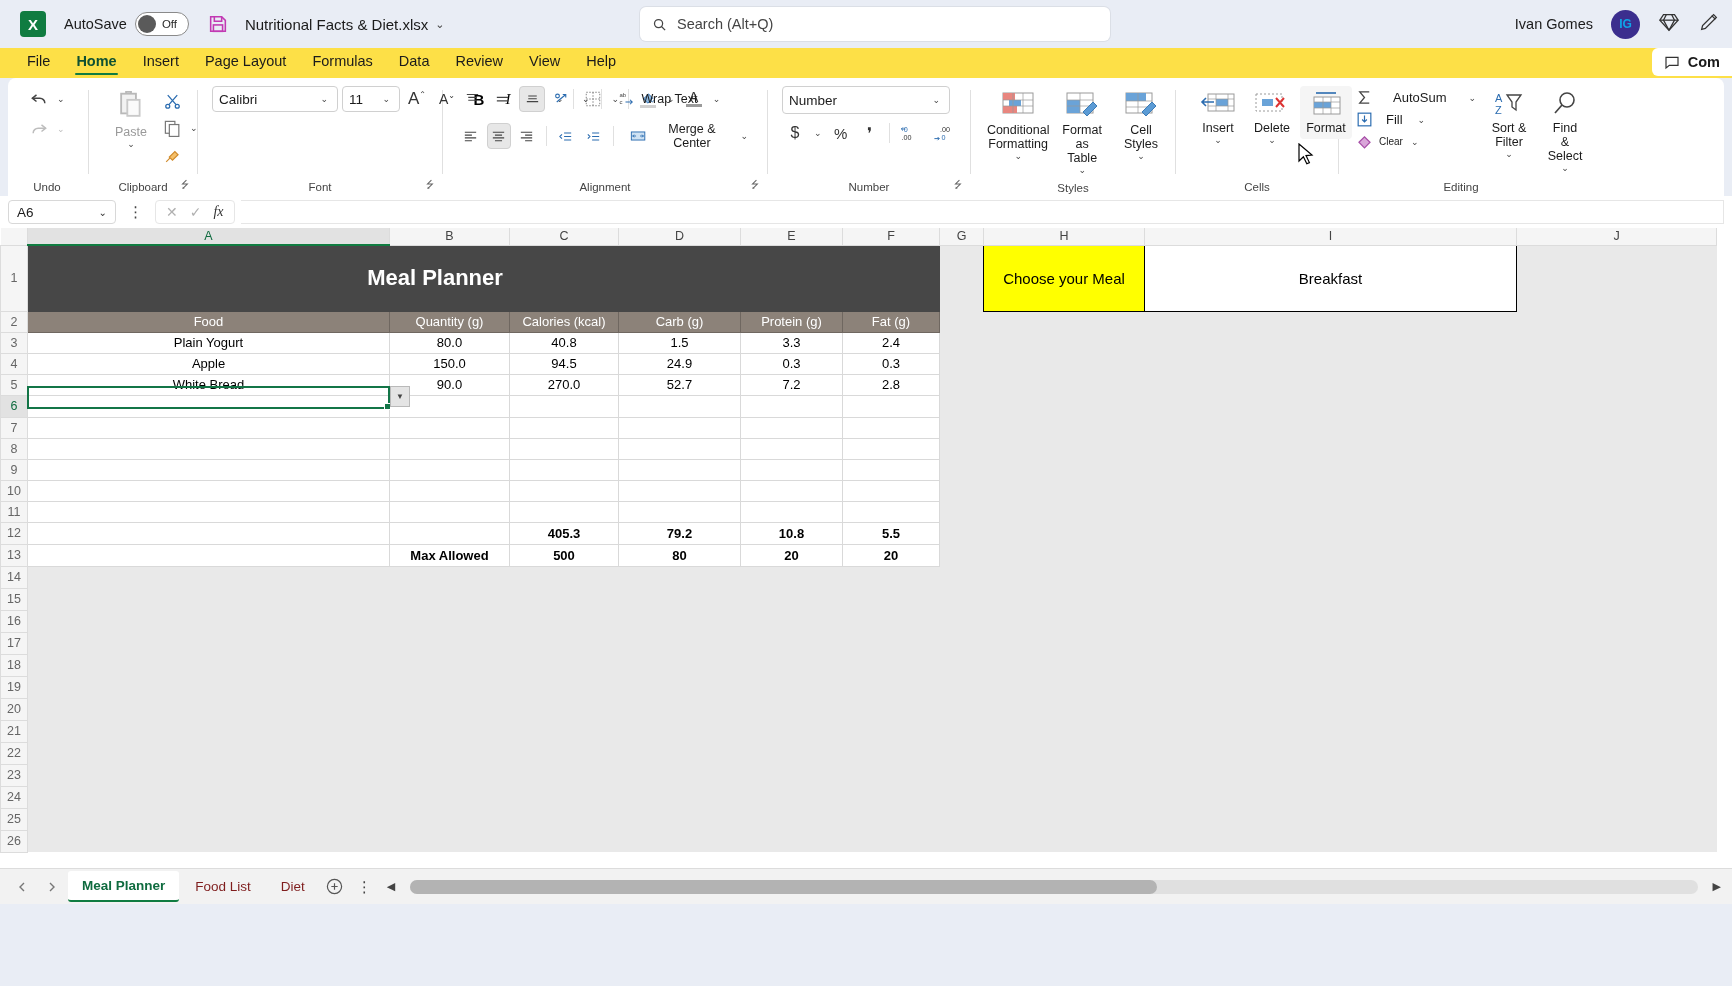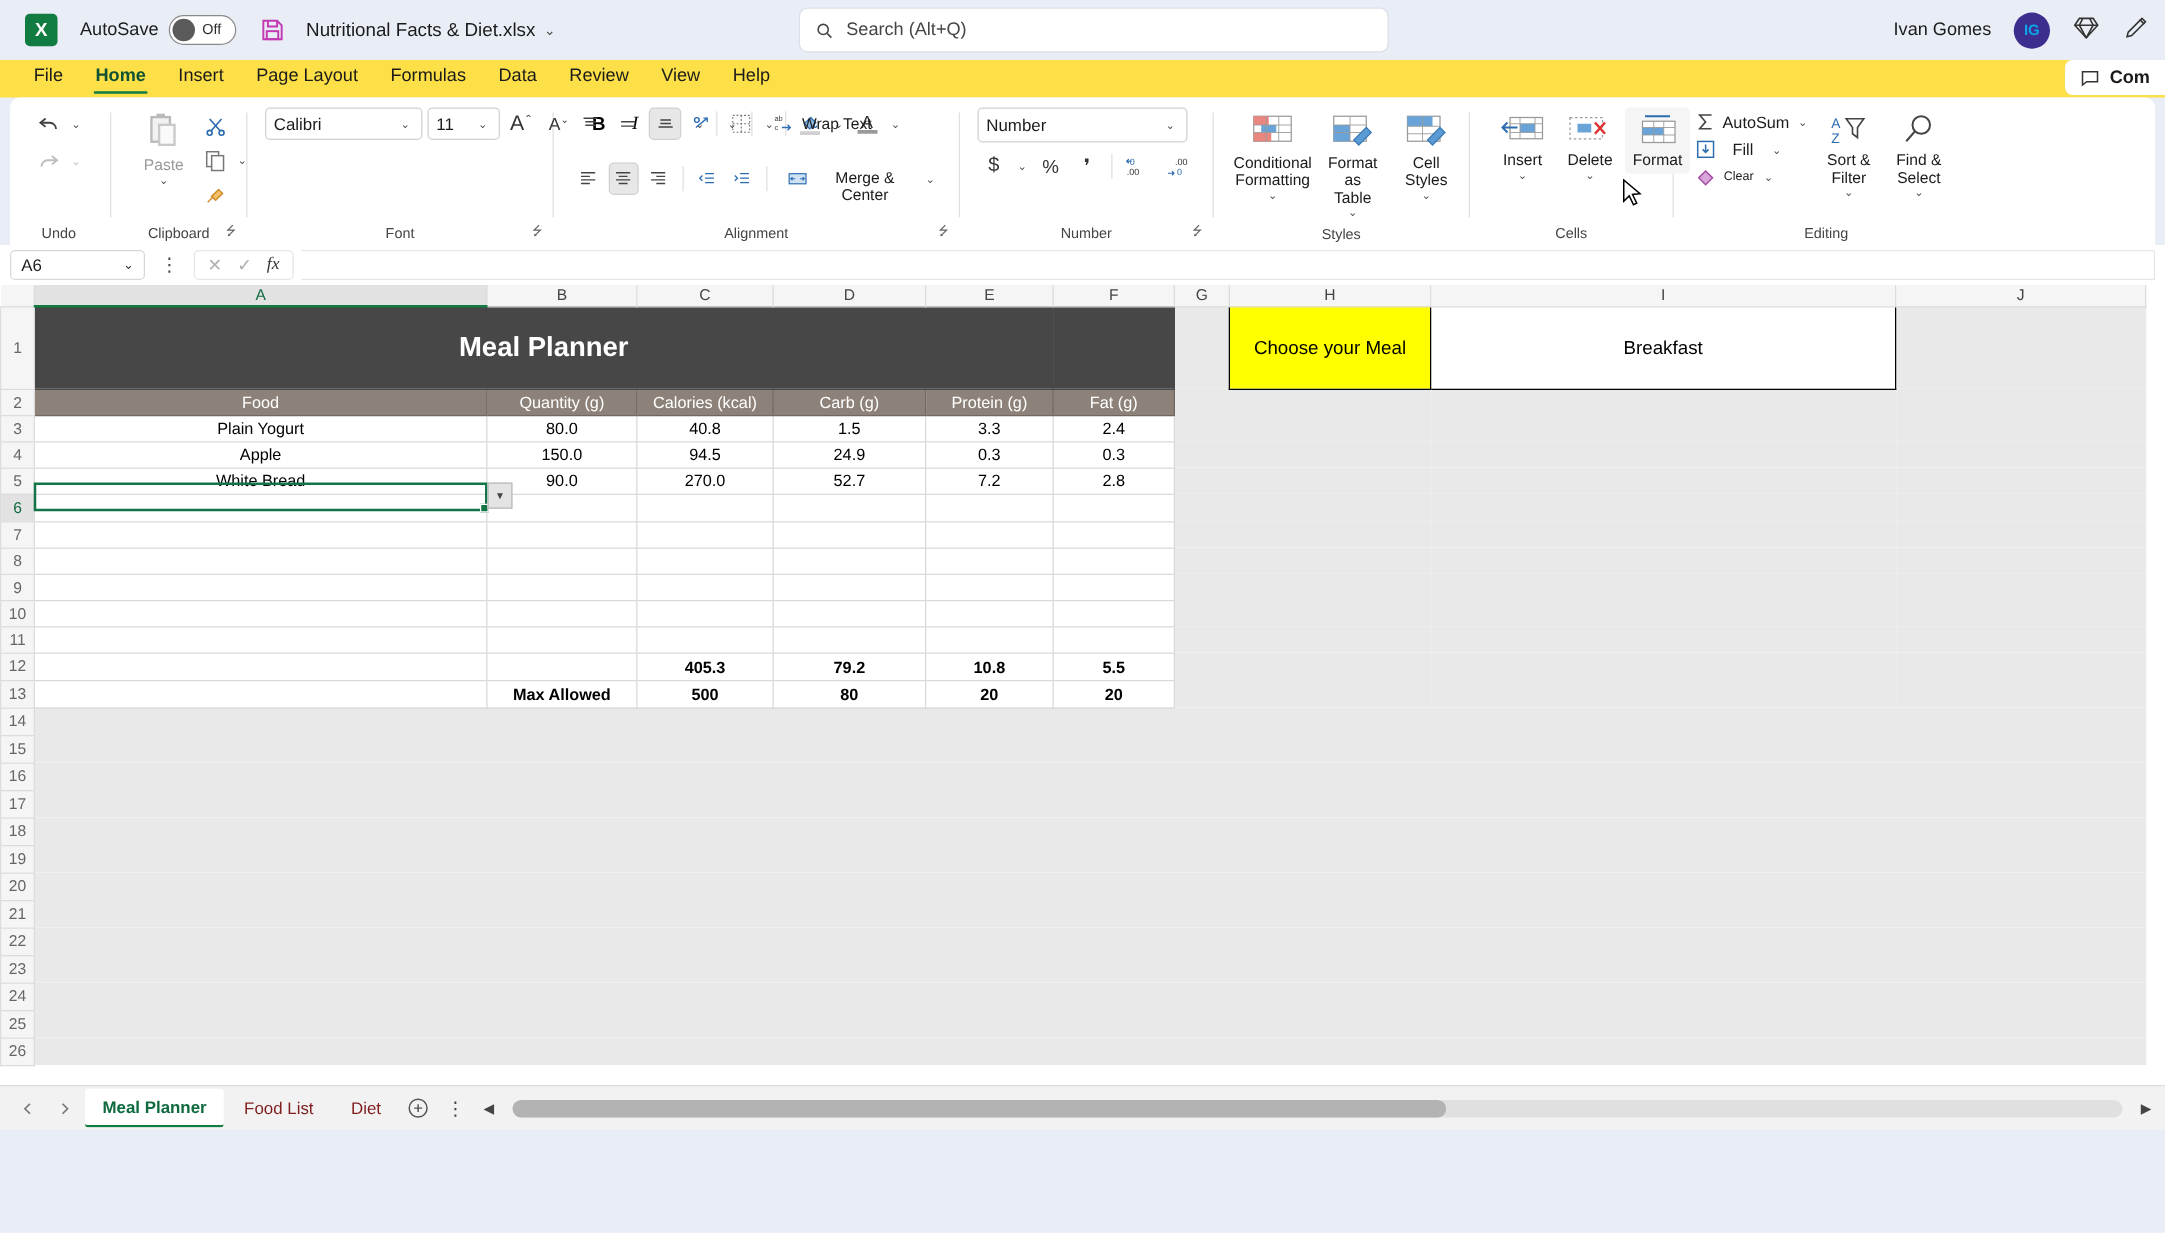--- a/index.html
+++ b/index.html
@@ -463,21 +463,21 @@
           <svg width="17" height="17" viewBox="0 0 24 24" stroke="#2b6cb0" stroke-width="1.5" fill="none">
               <path d="M10 7h10M10 12h10M10 17h10M4 9l3 3-3 3"></path>
             </svg>
         </div>
         <div style="width:1px;height:20px;background:#e0e0e0;margin:0 4px"></div>
         <div class="btn-lg" style="flex-direction:row;gap:6px;align-items:center;min-width:0">
           <svg width="18" height="18" viewBox="0 0 24 24" fill="none" stroke="#2b6cb0" stroke-width="1.4">
             <rect x="2" y="6" width="20" height="12" fill="#cfe2f3"></rect>
             <path d="M9 12H4M15 12h5M6 10l-2 2 2 2M18 10l2 2-2 2"></path>
           </svg>
-          <span class="lbl" style="margin-top:13px">Merge &amp; Center</span>
+          <span class="lbl" style="margin-top:0">Merge &amp; Center</span>
           <span class="chev">⌄</span>
         </div>
       </div>
     </div>
     <div class="group-label">Alignment</div>
     <span class="dialog-launcher">⭍</span>
   </div>
   <div class="group-sep"></div>
 
   <div class="group" style="width:198px">
@@ -591,21 +591,21 @@
         <span class="lbl">Format</span>
       </div>
     </div>
     <div class="group-label">Cells</div>
   </div>
   <div class="group-sep"></div>
 
   <div class="group" style="width:240px">
     <div class="group-body" style="padding-left:8px;gap:4px">
       <div style="display:flex;flex-direction:column;gap:3px;padding-top:2px">
-        <div class="icon-row" style="gap:4px">
+        <div class="icon-row" style="gap:19px">
           <svg width="19" height="19" viewBox="0 0 24 24" fill="none" stroke="#444" stroke-width="1.6">
               <path d="M18 5H6l6 7-6 7h12"></path>
             </svg>
           <span style="font-size:13px;color:#1b1b1b">AutoSum</span>
           <span class="chev">⌄</span>
         </div>
         <div class="icon-row" style="gap:12px">
           <svg width="19" height="19" viewBox="0 0 24 24" fill="none" stroke="#2b6cb0" stroke-width="1.5">
             <rect x="4" y="4" width="16" height="16"></rect>
               <path d="M12 7v8M9 12l3 3 3-3"></path>

